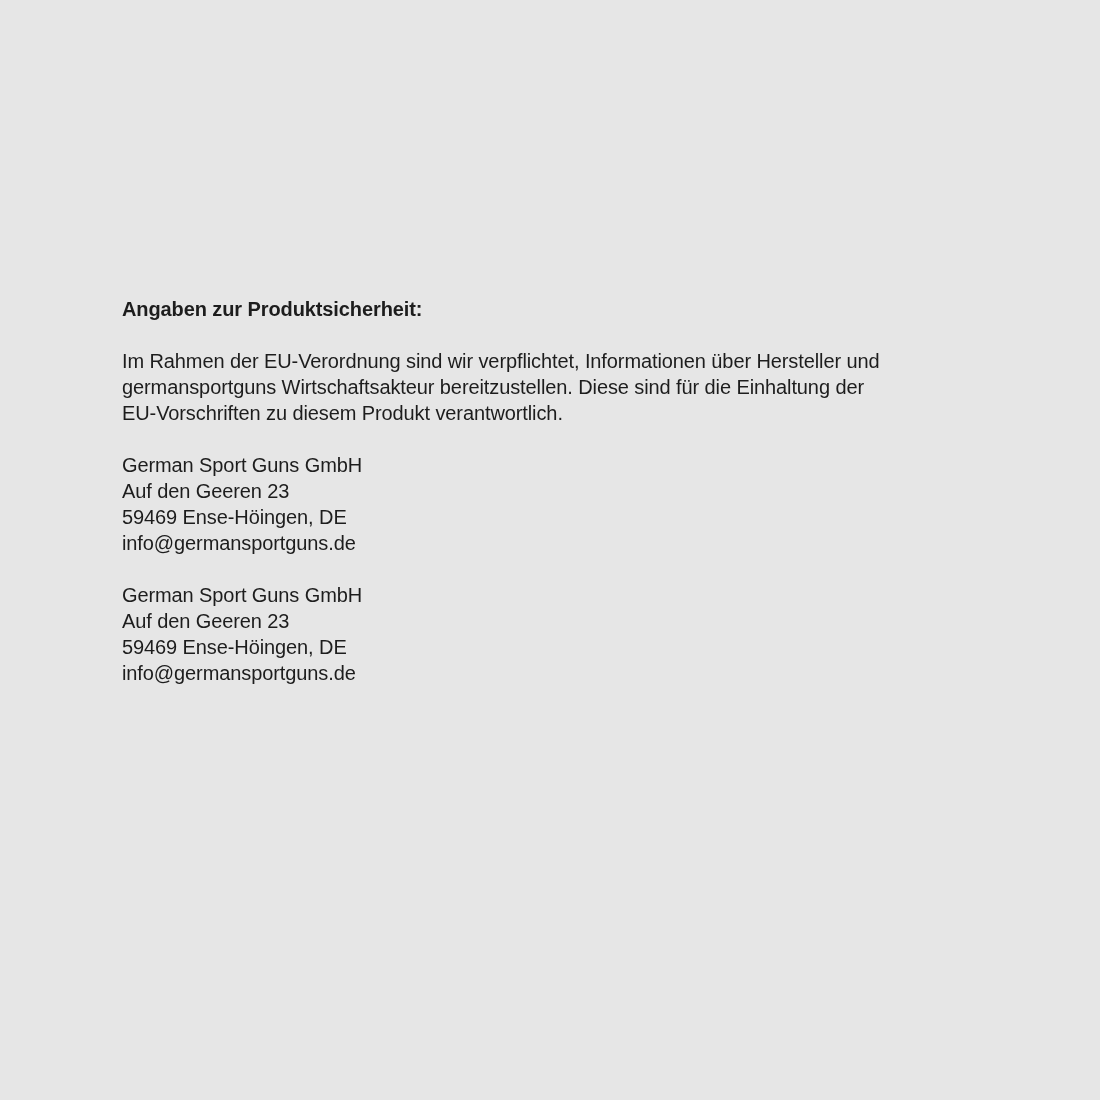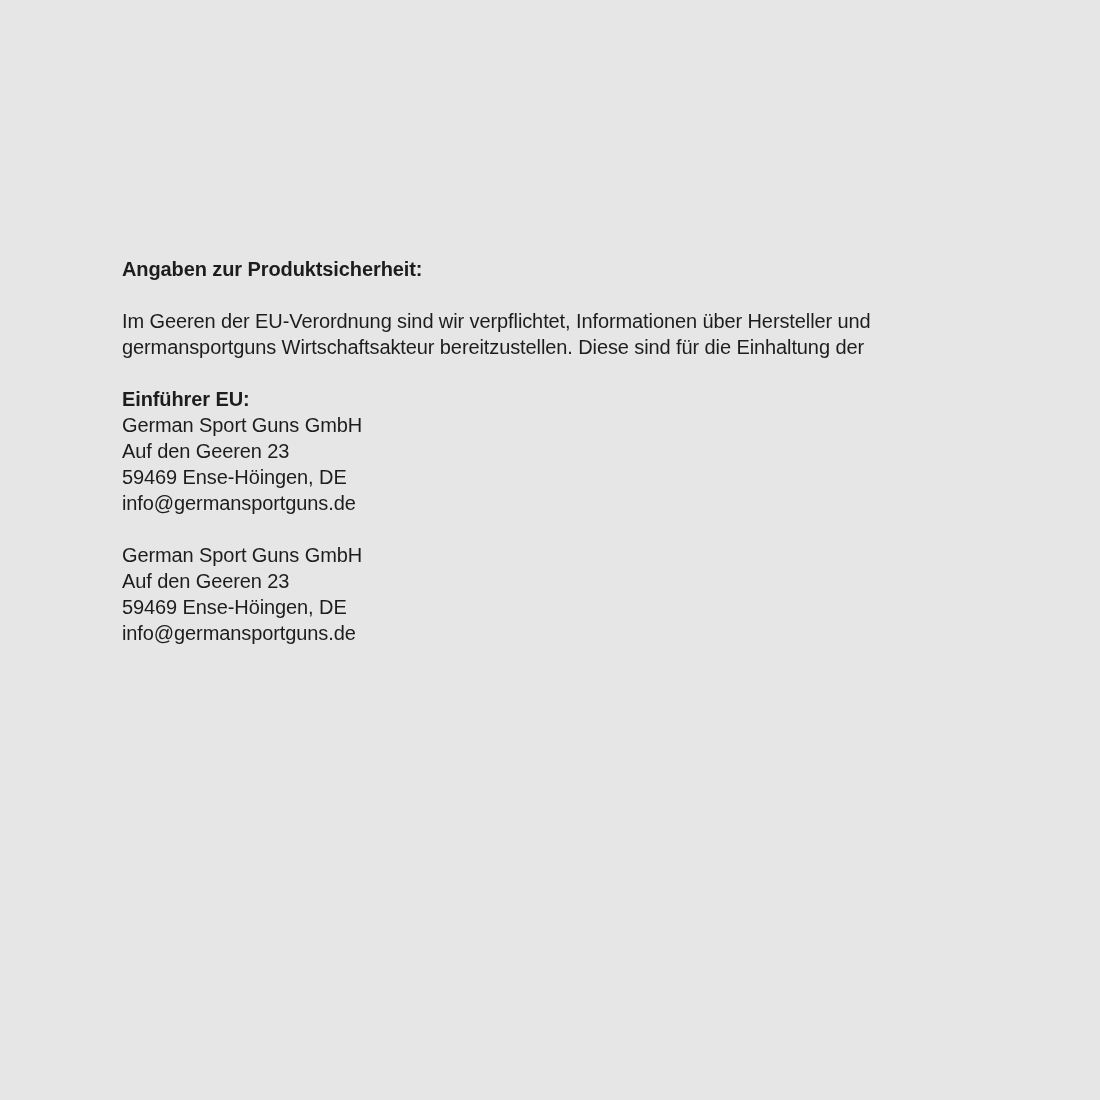--- a/index.html
+++ b/index.html
@@ -23,41 +23,42 @@
     letter-spacing: -0.1px;
   }
   .section {
     margin-bottom: 26px;
   }
   .section:last-child {
     margin-bottom: 0;
   }
   .heading {
     font-weight: 700;
+    margin-top: 40px;
   }
   .line {
     white-space: nowrap;
   }
 </style>
 </head>
 <body>
 
 <div class="content">
 
   <div class="section">
     <div class="heading">Angaben zur Produktsicherheit:</div>
   </div>
 
   <div class="section">
-    <div class="line">Im Geeren der EU-Verordnung sind wir verpflichtet, Informationen über Hersteller und</div>
+    <div class="line">Im Rahmen der EU-Verordnung sind wir verpflichtet, Informationen über Hersteller und</div>
     <div class="line">germansportguns Wirtschaftsakteur bereitzustellen. Diese sind für die Einhaltung der</div>
+    <div class="line">EU-Vorschriften zu diesem Produkt verantwortlich.</div>
   </div>
 
   <div class="section">
-    <div class="heading">Einführer EU:</div>
     <div class="line">German Sport Guns GmbH</div>
     <div class="line">Auf den Geeren 23</div>
     <div class="line">59469 Ense-Höingen, DE</div>
     <div class="line">info@germansportguns.de</div>
   </div>
 
   <div class="section">
     <div class="line">German Sport Guns GmbH</div>
     <div class="line">Auf den Geeren 23</div>
     <div class="line">59469 Ense-Höingen, DE</div>

